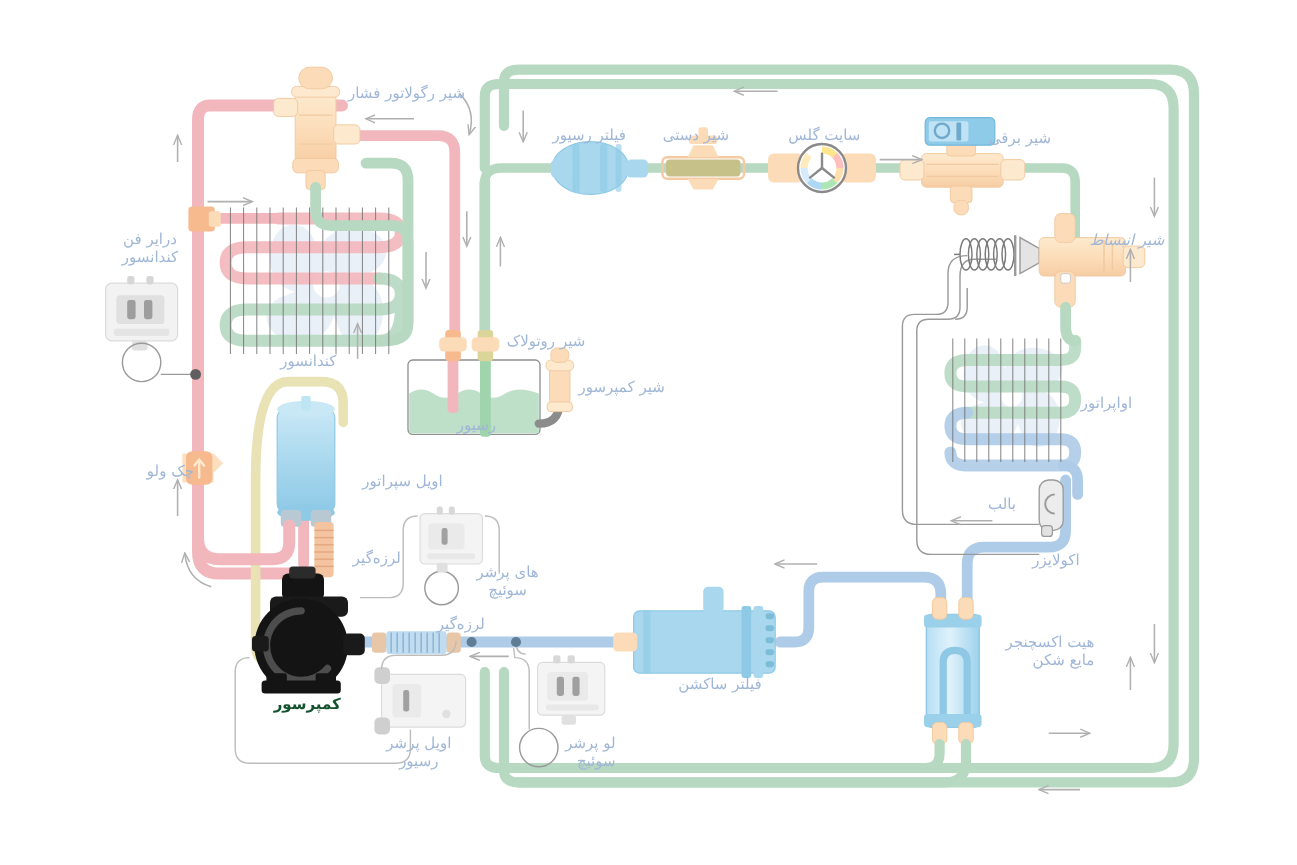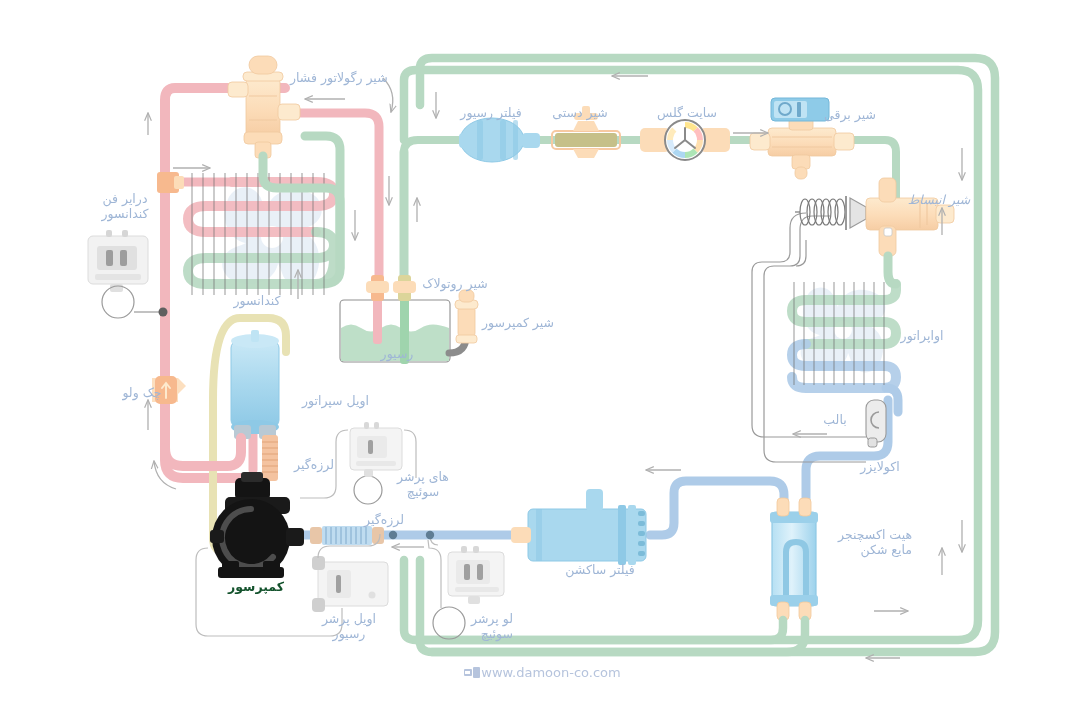--- a/index.html
+++ b/index.html
@@ -515,17 +515,14 @@
 رسیور</div>
 <div class="lbl" style="left:449px;top:611px;width:64px;text-align:right;">لو پرشر
 سوئیچ</div>
 <div class="lbl" style="left:562px;top:562px;width:76px;">فیلتر ساکشن</div>
 <div class="lbl" style="left:824px;top:527px;width:88px;text-align:right;">هیت اکسچنجر
 مایع شکن</div>
 <div class="lbl" style="left:890px;top:328px;width:64px;">اواپراتور</div>
 <div class="lbl" style="left:815px;top:412px;width:40px;">بالب</div>
 <div class="lbl" style="left:850px;top:459px;width:60px;">اکولایزر</div>
 
-<div id="footer">
-  <span class="logo"><i class="a"></i><i class="b"></i><i class="c"></i></span><span>www.damoon-co.com</span>
+
 </div>
 
-</div>
-
 </body></html>

